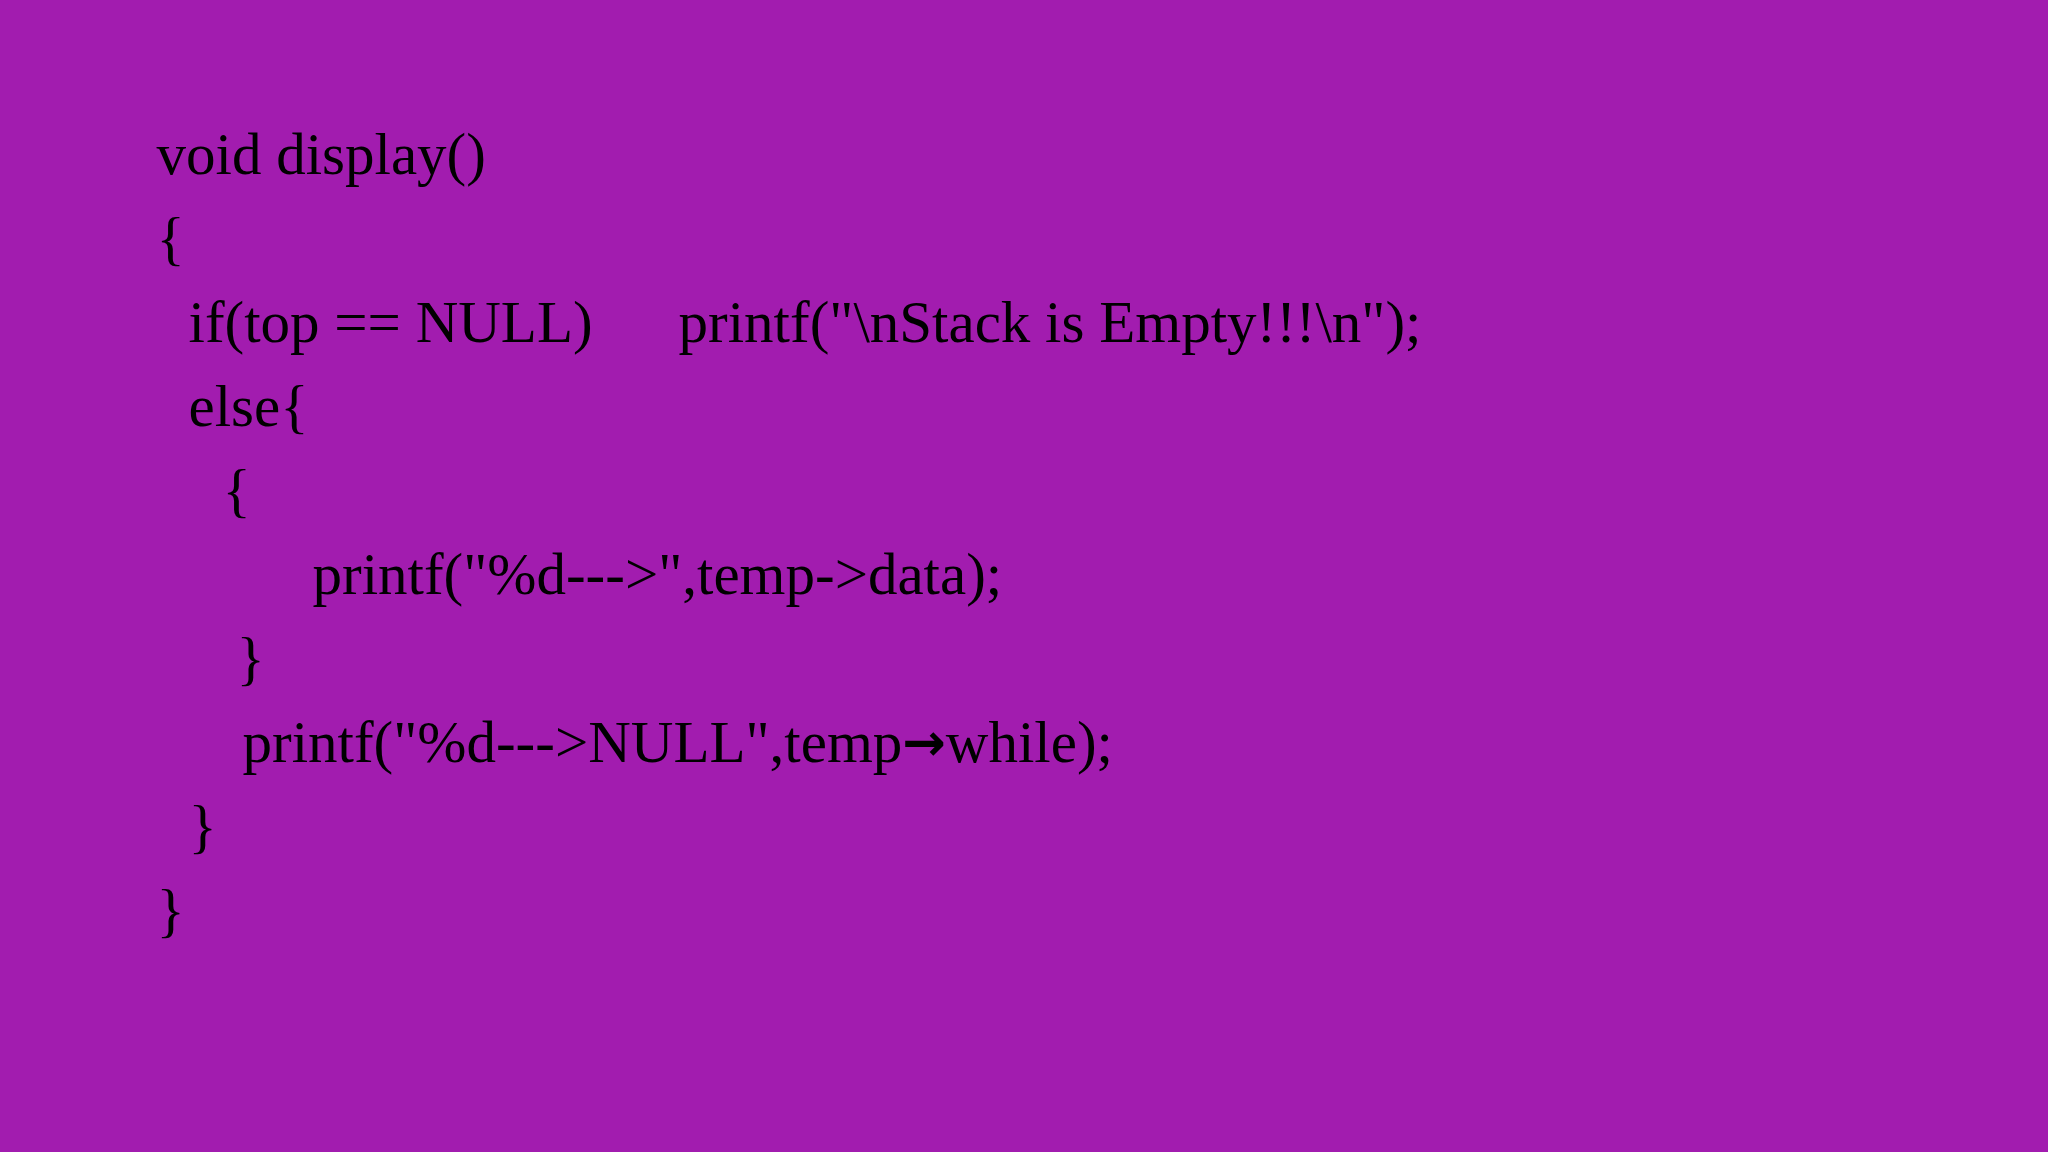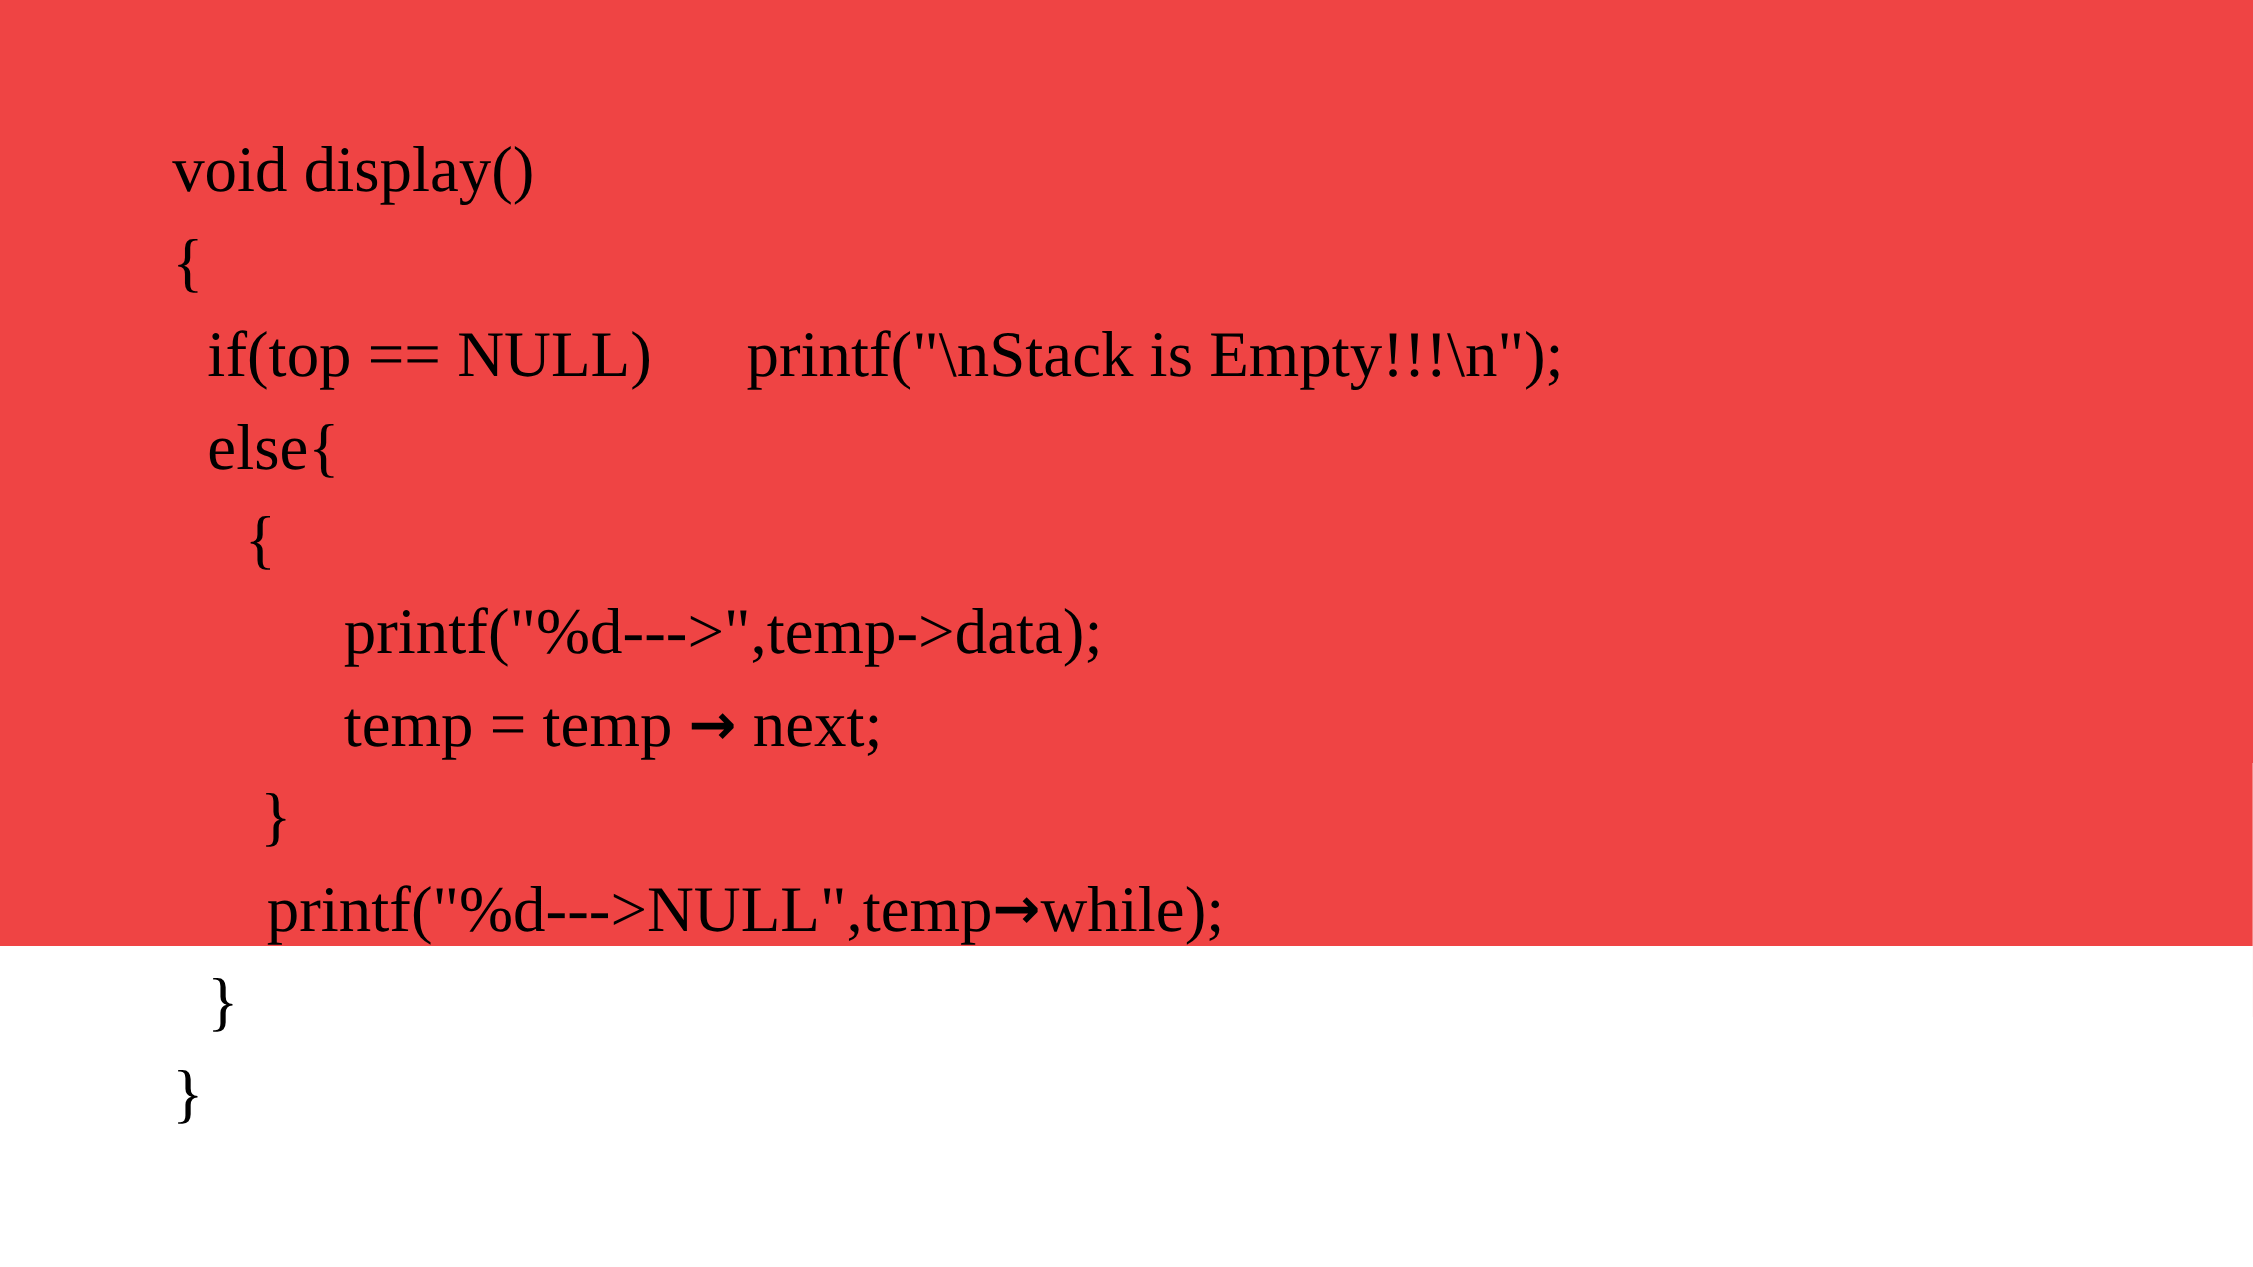--- a/index.html
+++ b/index.html
@@ -11,22 +11,22 @@
   body {
     width: 2048px;
     height: 1152px;
     overflow: hidden;
     font-family: "Liberation Serif", "DejaVu Serif", serif;
     color: #000000;
   }
   #slide {
     position: relative;
     width: 2048px;
-    height: 860px;
-    background: #ef4444;
+    height: 1152px;
+    background: #a21caf;
   }
   #code-listing {
     position: absolute;
     left: 0;
     top: 28px;
     width: 2048px;
     padding-left: 64px;
     box-sizing: border-box;
   }
   .code-line {
@@ -83,23 +83,20 @@
 
 
     <div class="code-line ind-1b">
       <span class="seg">{</span>
     </div>
 
     <div class="code-line ind-3">
       <span class="seg">printf("%d---&gt;",temp-&gt;data);</span>
     </div>
 
-    <div class="code-line ind-3">
-      <span class="seg">temp = temp </span><span class="arrow-glyph">→</span><span class="seg"> next;</span>
-    </div>
 
     <div class="code-line ind-1c">
       <span class="seg">}</span>
     </div>
 
     <div class="code-line ind-2">
       <span class="seg">printf("%d---&gt;NULL",temp</span><span class="arrow-glyph">→</span><span class="seg">while);</span>
     </div>
 
     <div class="code-line ind-1">

